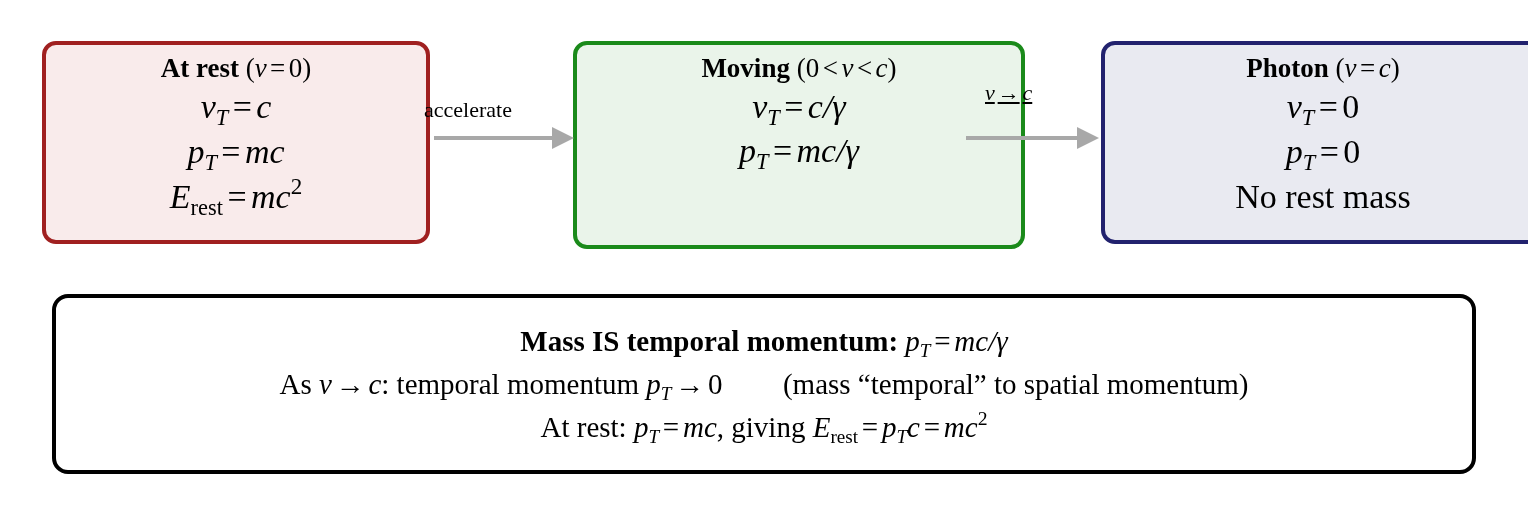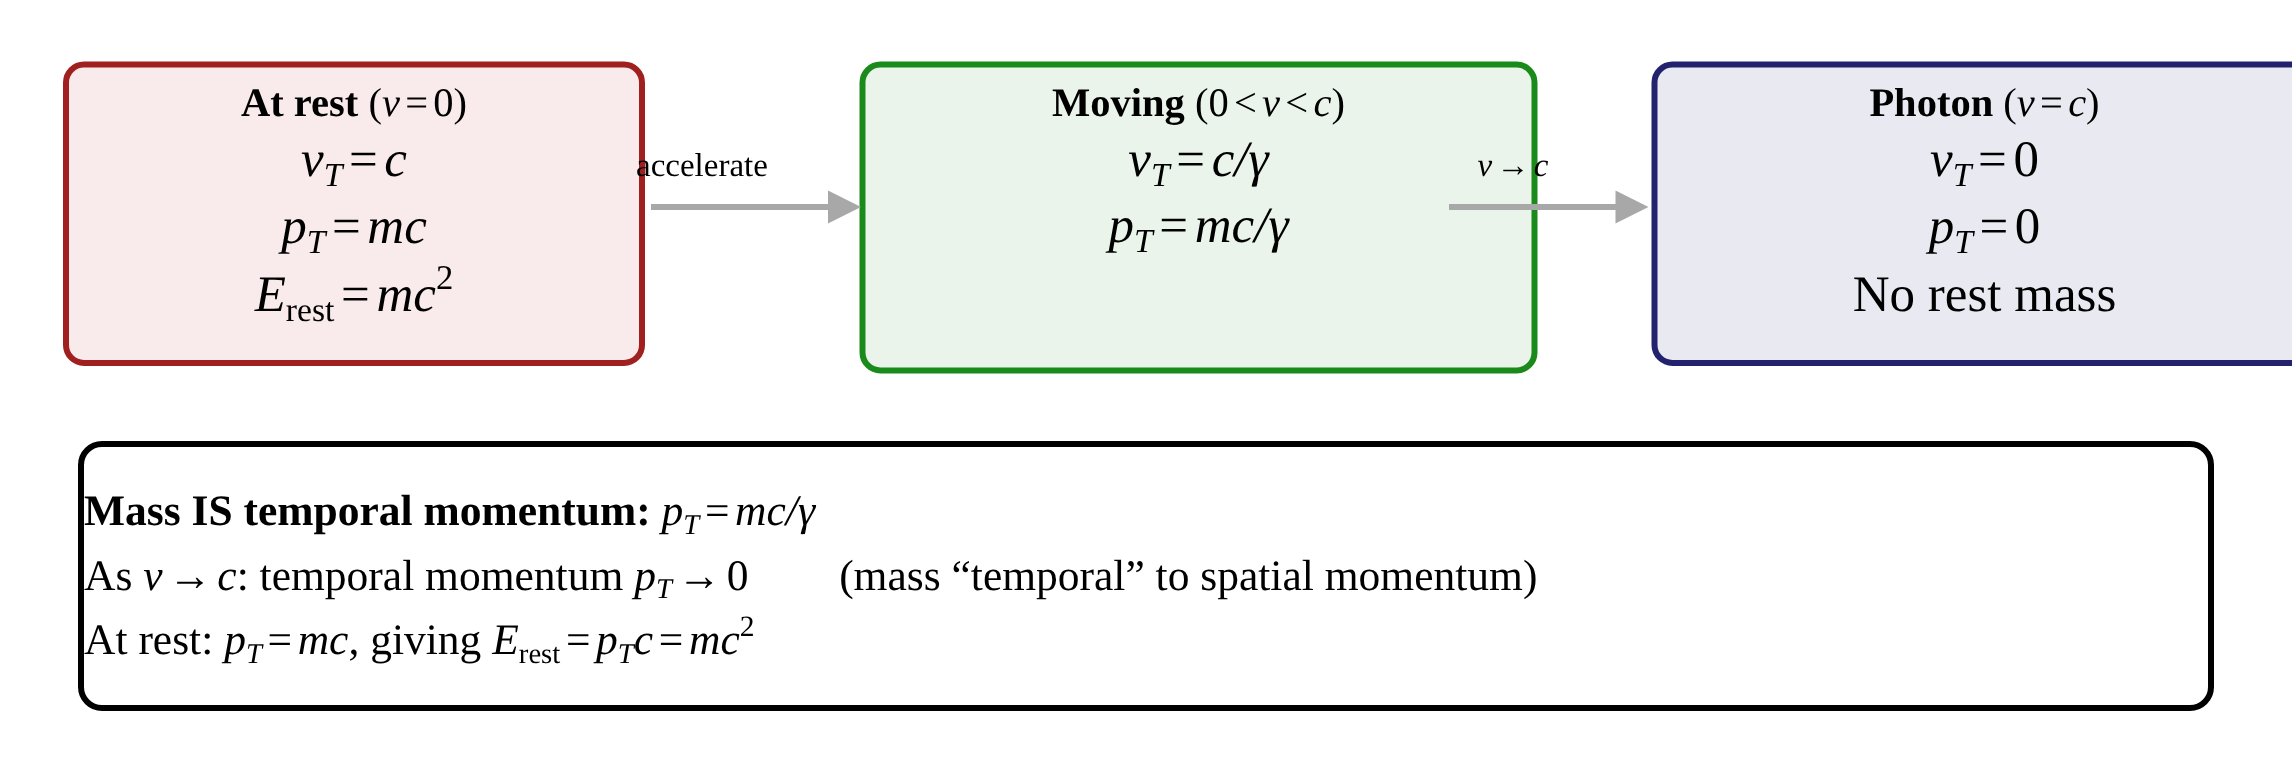--- a/index.html
+++ b/index.html
@@ -122,21 +122,21 @@
     left: 52px;
     top: 294px;
     width: 1424px;
     height: 180px;
     box-sizing: border-box;
     border: 4px solid #000000;
     border-radius: 16px;
     background: #ffffff;
     display: flex;
     flex-direction: column;
-    align-items: flex-start;
+    align-items: center;
     justify-content: center;
   }
   .sum-line {
     font-size: 29px;
     line-height: 1.0;
     white-space: nowrap;
     text-align: center;
     margin: 7px 0;
   }
   .sum-line b { font-weight: bold; }
@@ -199,21 +199,21 @@
   <div class="arrow-wrap" style="left:434px; top:136px; width:140px; height:4px;">
     <div class="arrow-shaft" style="width:120px;"></div>
     <div class="arrow-head" style="left:118px;"></div>
   </div>
   <div class="arrow-label" style="left:424px; top:97px;">accelerate</div>
 
   <div class="arrow-wrap" style="left:966px; top:136px; width:135px; height:4px;">
     <div class="arrow-shaft" style="width:113px;"></div>
     <div class="arrow-head" style="left:111px;"></div>
   </div>
-  <div class="arrow-label" style="left:985px; top:97px;">
+  <div class="arrow-label" style="left:985px; top:80px;text-decoration:underline;">
     <span class="mi">v</span><span class="mo">→</span><span class="mi">c</span>
   </div>
 
   <div class="summary-box">
 
     <div class="sum-line">
       <b>Mass IS temporal momentum:</b>
       <span>
         <span class="mi">p</span><sub class="msub">T</sub><span class="mo">=</span><span class="mi">mc</span><span class="mi">/</span><span class="mi">γ</span>
       </span>

